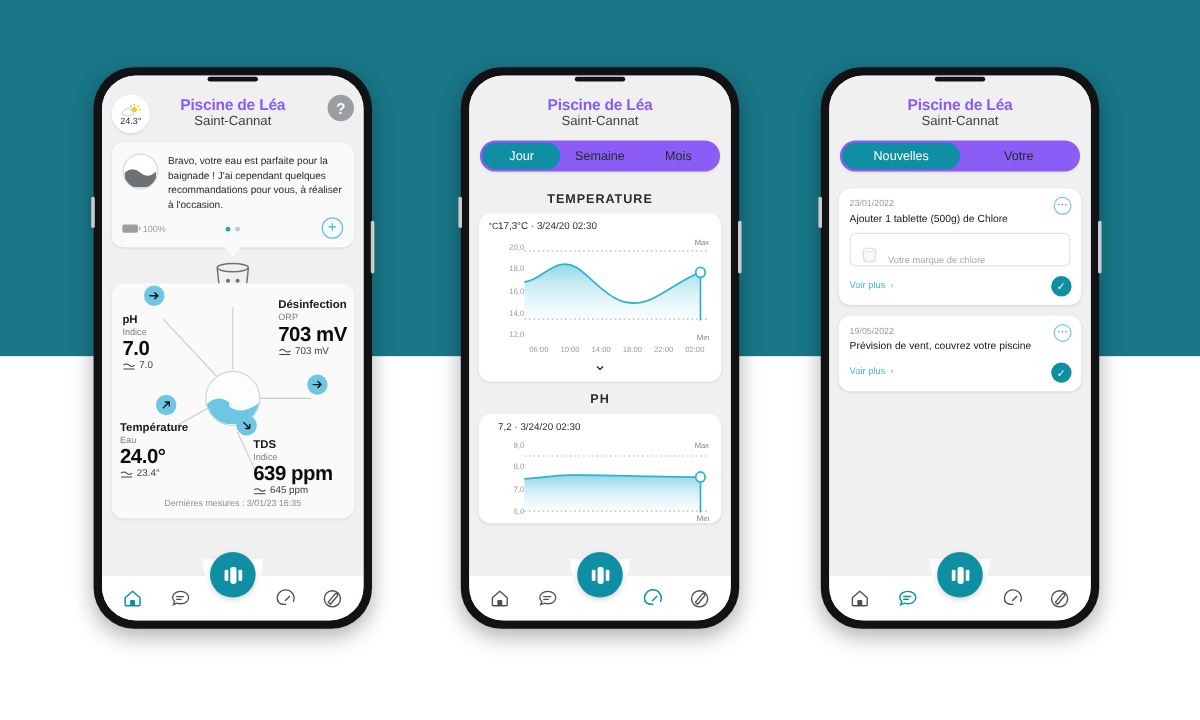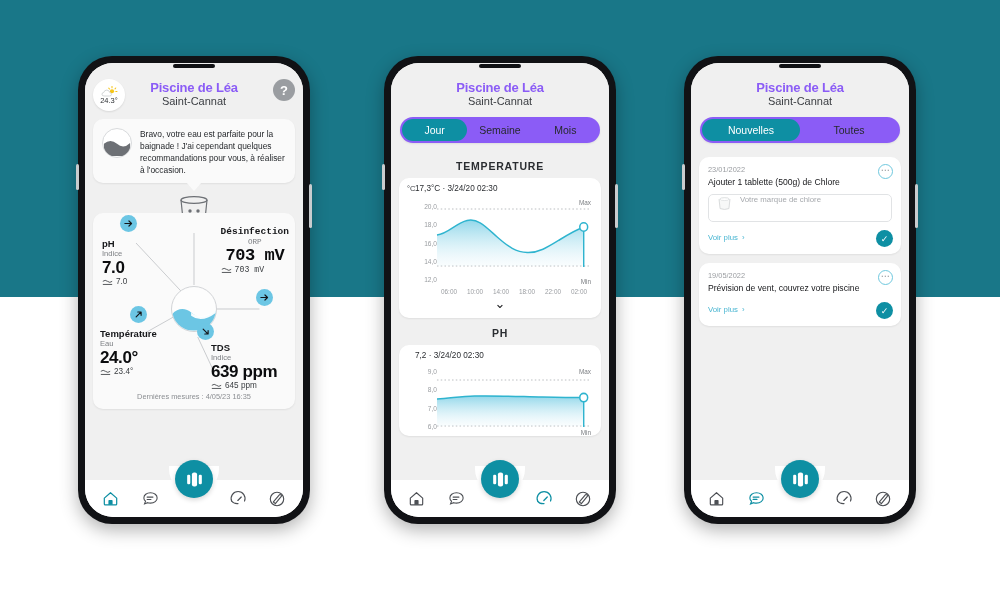--- a/index.html
+++ b/index.html
@@ -182,21 +182,21 @@
   .notif-title { font-size: 8.6px; color: #16171a; margin-top: 3px; line-height: 1.3; }
   .more-btn {
     position: absolute; right: 8px; top: 7px; width: 15px; height: 15px;
     border-radius: 50%; border: 1px solid #6fc8de; background: #fff;
     display: flex; align-items: center; justify-content: center;
     color: #6b6e72; font-size: 9px; letter-spacing: .5px; cursor: pointer;
     font-family: inherit; line-height: 0; padding-bottom: 3px;
   }
   .product-box {
     margin-top: 6px; border: 1px solid #e1e3e5; border-radius: 5px;
-    height: 28px; display: flex; align-items: flex-start; gap: 7px; padding: 0 7px;
+    height: 28px; display: flex; align-items: flex-end; gap: 7px; padding: 0 7px;
     background: #fff;
   }
   .product-ph { font-size: 7.8px; color: #a6a9ad; }
   .notif-foot { display: flex; margin-top: 7px; height: 17px; }
   .see-more {
     font-size: 7.8px; color: #4ab6d2; display: flex; align-items: center; gap: 4px; cursor: pointer;
   }
   .check-btn {
     position: absolute; right: 8px; bottom: 7px; width: 17px; height: 17px;
     border-radius: 50%; background: #0e8fa3; color: #fff;
@@ -264,20 +264,31 @@
 
         <div class="advice-card">
           <div class="advice-row">
             <div class="avatar-circle">
               <svg width="30" height="30" viewBox="0 0 30 30">
                 <path d="M1 17 Q8 11 15 17 Q22 23 29 16 L29 30 L1 30 Z" fill="#6d7075"></path>
               </svg>
             </div>
             <div class="advice-text">Bravo, votre eau est parfaite pour la baignade ! J'ai cependant quelques recommandations pour vous, à réaliser à l'occasion.</div>
           </div>
+          <div class="advice-foot">
+            <div class="batt">
+              <span class="batt-glyph"></span>
+              <span class="batt-pct">100%</span>
+            </div>
+            <div class="dots">
+              <span class="dot on"></span>
+              <span class="dot"></span>
+            </div>
+            <button class="plus-btn">+</button>
+          </div>
           <div class="tail"></div>
         </div>
 
         <div class="device-art">
           <svg width="46" height="50" viewBox="0 0 46 50">
             <g fill="none" stroke="#6d7075" stroke-width="1.2">
               <path d="M10 7 L13 36 Q23 41 33 36 L36 7"></path>
               <ellipse cx="23" cy="7" rx="13" ry="3.4"></ellipse>
               <path d="M12.3 27 Q23 31 33.7 27"></path>
               <path d="M13 36 Q23 50 33 36"></path>
@@ -317,21 +328,21 @@
             <div class="m-val">7.0</div>
             <div class="m-prev">
               <svg width="11" height="7" viewBox="0 0 14 9">
                   <path d="M1 3 Q4 0.4 7 3 Q10 5.6 13 3" stroke="#3d4044" stroke-width="1.1" fill="none"></path>
                   <path d="M1 7 H13" stroke="#3d4044" stroke-width="1.1"></path>
                 </svg>
               <span>7.0</span>
             </div>
           </div>
 
-          <div class="metric" style="right:6px; top:14px; text-align:center;font-family:Liberation Mono, monospace;">
+          <div class="metric" style="right:6px; top:14px; text-align:left;">
             <div class="m-name">Désinfection</div>
             <div class="m-kind">ORP</div>
             <div class="m-val">703 mV</div>
             <div class="m-prev">
               <svg width="11" height="7" viewBox="0 0 14 9">
                   <path d="M1 3 Q4 0.4 7 3 Q10 5.6 13 3" stroke="#3d4044" stroke-width="1.1" fill="none"></path>
                   <path d="M1 7 H13" stroke="#3d4044" stroke-width="1.1"></path>
                 </svg>
               <span>703 mV</span>
             </div>
@@ -371,21 +382,21 @@
             <div class="m-val">639 ppm</div>
             <div class="m-prev">
               <svg width="11" height="7" viewBox="0 0 14 9">
                   <path d="M1 3 Q4 0.4 7 3 Q10 5.6 13 3" stroke="#3d4044" stroke-width="1.1" fill="none"></path>
                   <path d="M1 7 H13" stroke="#3d4044" stroke-width="1.1"></path>
                 </svg>
               <span>645 ppm</span>
             </div>
           </div>
 
-          <div class="last-measure">Dernières mesures : 4/05/23 16:35</div>
+          <div class="last-measure">Dernières mesures : 3/01/23 16:35</div>
         </div>
       </div>
 
       <div class="nav-bar">
         <div class="fab-notch"></div>
         <button class="nav-item">
           <svg width="17" height="17" viewBox="0 0 22 22">
               <path d="M3 10.5 L11 3.5 L19 10.5 V18 Q19 19.2 17.8 19.2 H4.2 Q3 19.2 3 18 Z" fill="none" stroke="#0e8fa3" stroke-width="1.6" stroke-linejoin="round"></path>
               <path d="M8.3 19 V14 Q8.3 13 9.3 13 H12.7 Q13.7 13 13.7 14 V19 Z" fill="#0e8fa3"></path>
             </svg>
@@ -563,21 +574,21 @@
       <div class="app-header">
         <div class="title-block">
           <div class="app-title">Piscine de Léa</div>
           <div class="app-sub">Saint-Cannat</div>
         </div>
       </div>
 
       <div class="seg-wrap">
         <div class="seg two">
           <button class="seg-item active">Nouvelles</button>
-          <button class="seg-item">Toutes</button>
+          <button class="seg-item">Votre</button>
         </div>
       </div>
 
       <div class="body-scroll">
         <div class="notif-list">
 
           <div class="notif-card">
             <div class="notif-date">23/01/2022</div>
             <button class="more-btn">⋯</button>
             <div class="notif-title">Ajouter 1 tablette (500g) de Chlore</div>

